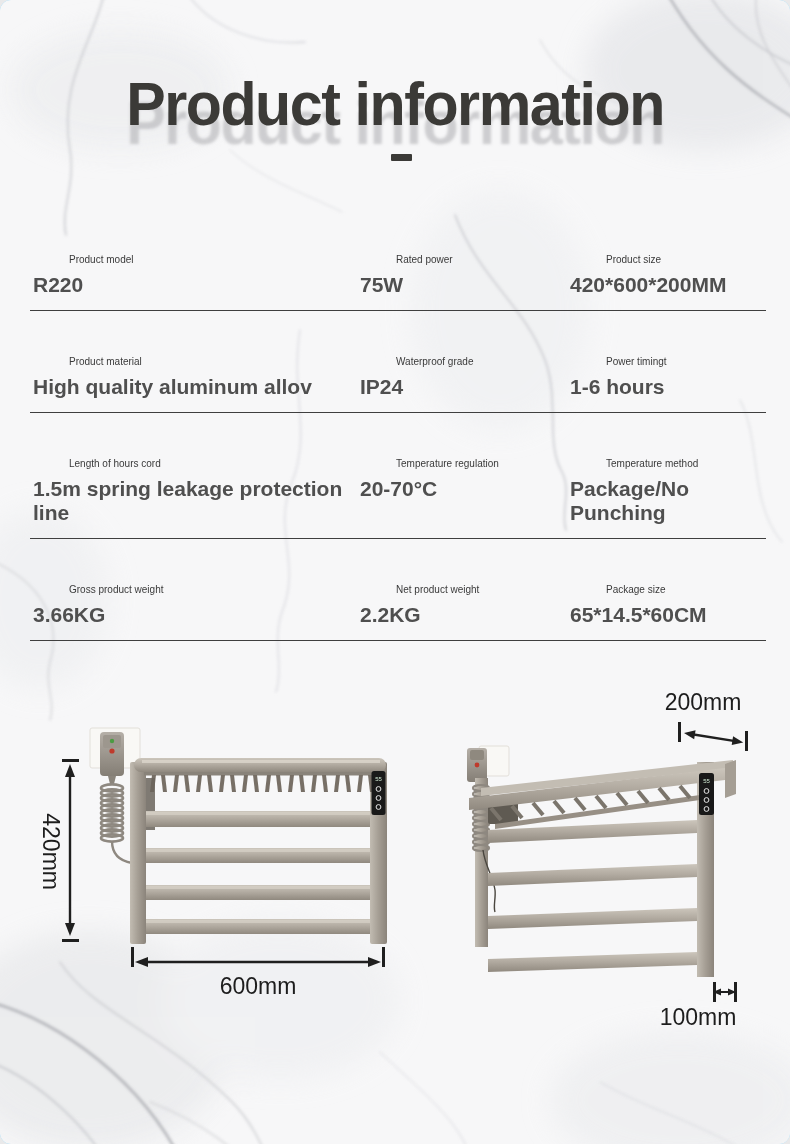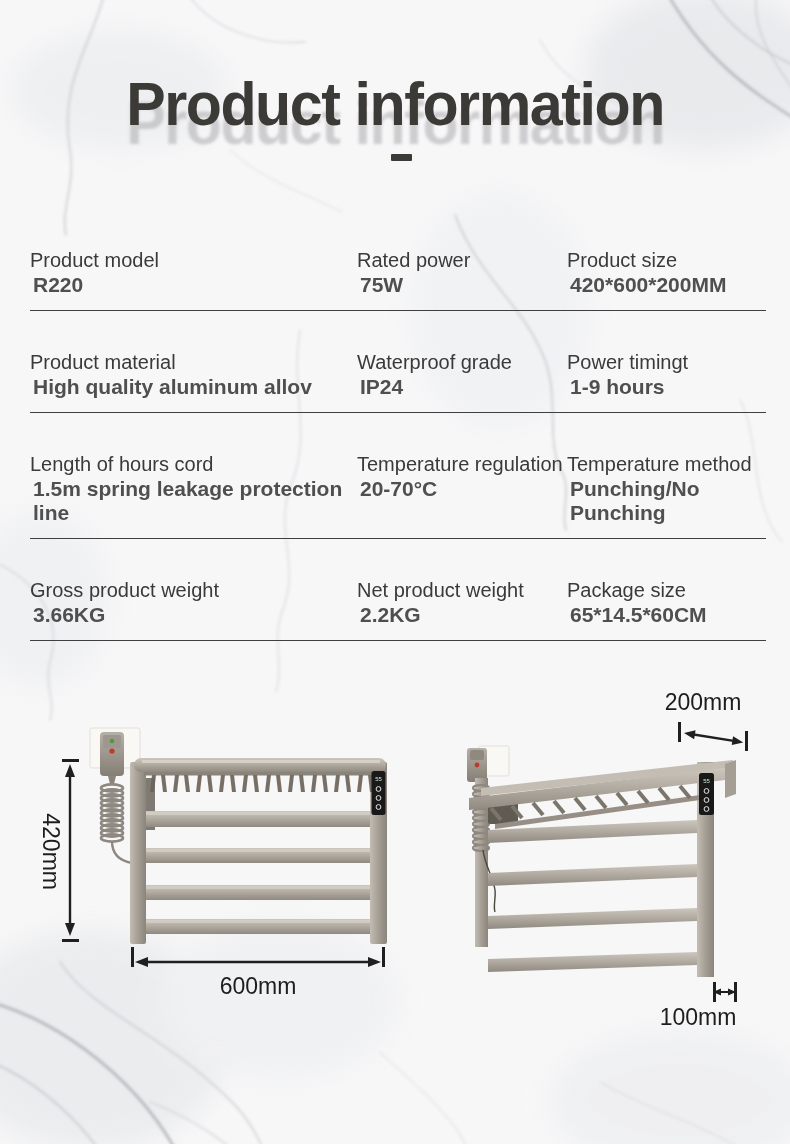--- a/index.html
+++ b/index.html
@@ -9,20 +9,21 @@
     --divider:#3f3f3f;
     --dim-text:#1d1d1d;
     --arrow:#1f1f1f;
   }
   html,body{margin:0;padding:0;background:#e9e9ea;}
   .canvas{
     position:relative;width:790px;height:1144px;margin:0 auto;
     background:#7dd3fc;overflow:hidden;
     font-family:"Liberation Sans","DejaVu Sans",sans-serif;
     color:var(--text-primary,#3a3a3a);
+    border-radius:11px;
   }
   .marble{position:absolute;inset:0;width:100%;height:100%;}
   
   .page-title{
     position:absolute;top:74px;left:0;width:100%;
     text-align:center;font-size:61px;font-weight:700;line-height:1;
     letter-spacing:-1.5px;color:var(--title-color,#3b3a37);
     text-shadow:0 19px 3px rgba(172,172,175,0.55);
     margin:0;transform:scaleX(.97);
   }
@@ -30,21 +31,21 @@
     position:absolute;top:154px;left:391px;width:21px;height:7px;
     background:var(--title-color,#3b3a37);border-radius:1px;
   }
   
   .specs{position:absolute;top:250px;left:30px;right:24px;}
   .spec-row{
     display:grid;grid-template-columns:327px 210px 1fr;
     padding:41px 0 13px 0;border-bottom:1px solid var(--divider,#3f3f3f);
   }
   .spec-row:first-child{padding-top:0;}
-  .spec-label{font-size:20px;line-height:20px;color:var(--text-primary,#3a3a3a);font-weight:400;}
+  .spec-label{font-size:10px;line-height:20px;color:var(--text-primary,#3a3a3a);font-weight:400;margin-left:39px;}
   .spec-value{font-size:21px;line-height:24px;margin-top:3px;padding-left:3px;
     color:var(--text-value,#4f4f4f);font-weight:600;}
   
   .dim-label{
     position:absolute;font-size:23px;color:var(--dim-text,#1d1d1d);
     text-align:center;white-space:nowrap;line-height:1.1;
   }
   .dim-420{left:5px;top:839px;width:90px;transform:rotate(90deg);}
   .dim-600{left:198px;top:974px;width:120px;}
   .dim-200{left:643px;top:690px;width:120px;}
@@ -121,35 +122,35 @@
       <div class="spec-cell">
         <div class="spec-label">Product material</div>
         <div class="spec-value">High quality aluminum allov</div>
       </div>
       <div class="spec-cell">
         <div class="spec-label">Waterproof grade</div>
         <div class="spec-value">IP24</div>
       </div>
       <div class="spec-cell">
         <div class="spec-label">Power timingt</div>
-        <div class="spec-value">1-9 hours</div>
+        <div class="spec-value">1-6 hours</div>
       </div>
     </div>
     <div class="spec-row">
       <div class="spec-cell">
         <div class="spec-label">Length of hours cord</div>
         <div class="spec-value">1.5m spring leakage protection line</div>
       </div>
       <div class="spec-cell">
         <div class="spec-label">Temperature regulation</div>
         <div class="spec-value">20-70°C</div>
       </div>
       <div class="spec-cell">
         <div class="spec-label">Temperature method</div>
-        <div class="spec-value">Punching/No Punching</div>
+        <div class="spec-value">Package/No Punching</div>
       </div>
     </div>
     <div class="spec-row">
       <div class="spec-cell">
         <div class="spec-label">Gross product weight</div>
         <div class="spec-value">3.66KG</div>
       </div>
       <div class="spec-cell">
         <div class="spec-label">Net product weight</div>
         <div class="spec-value">2.2KG</div>

